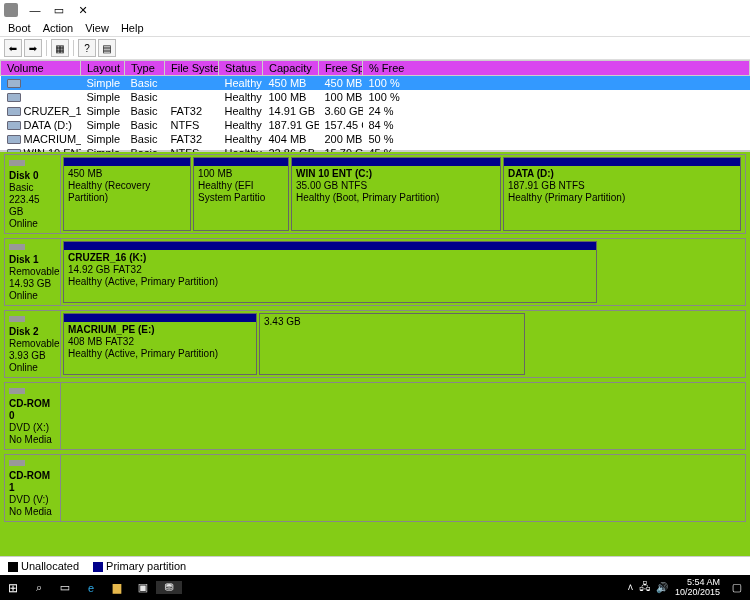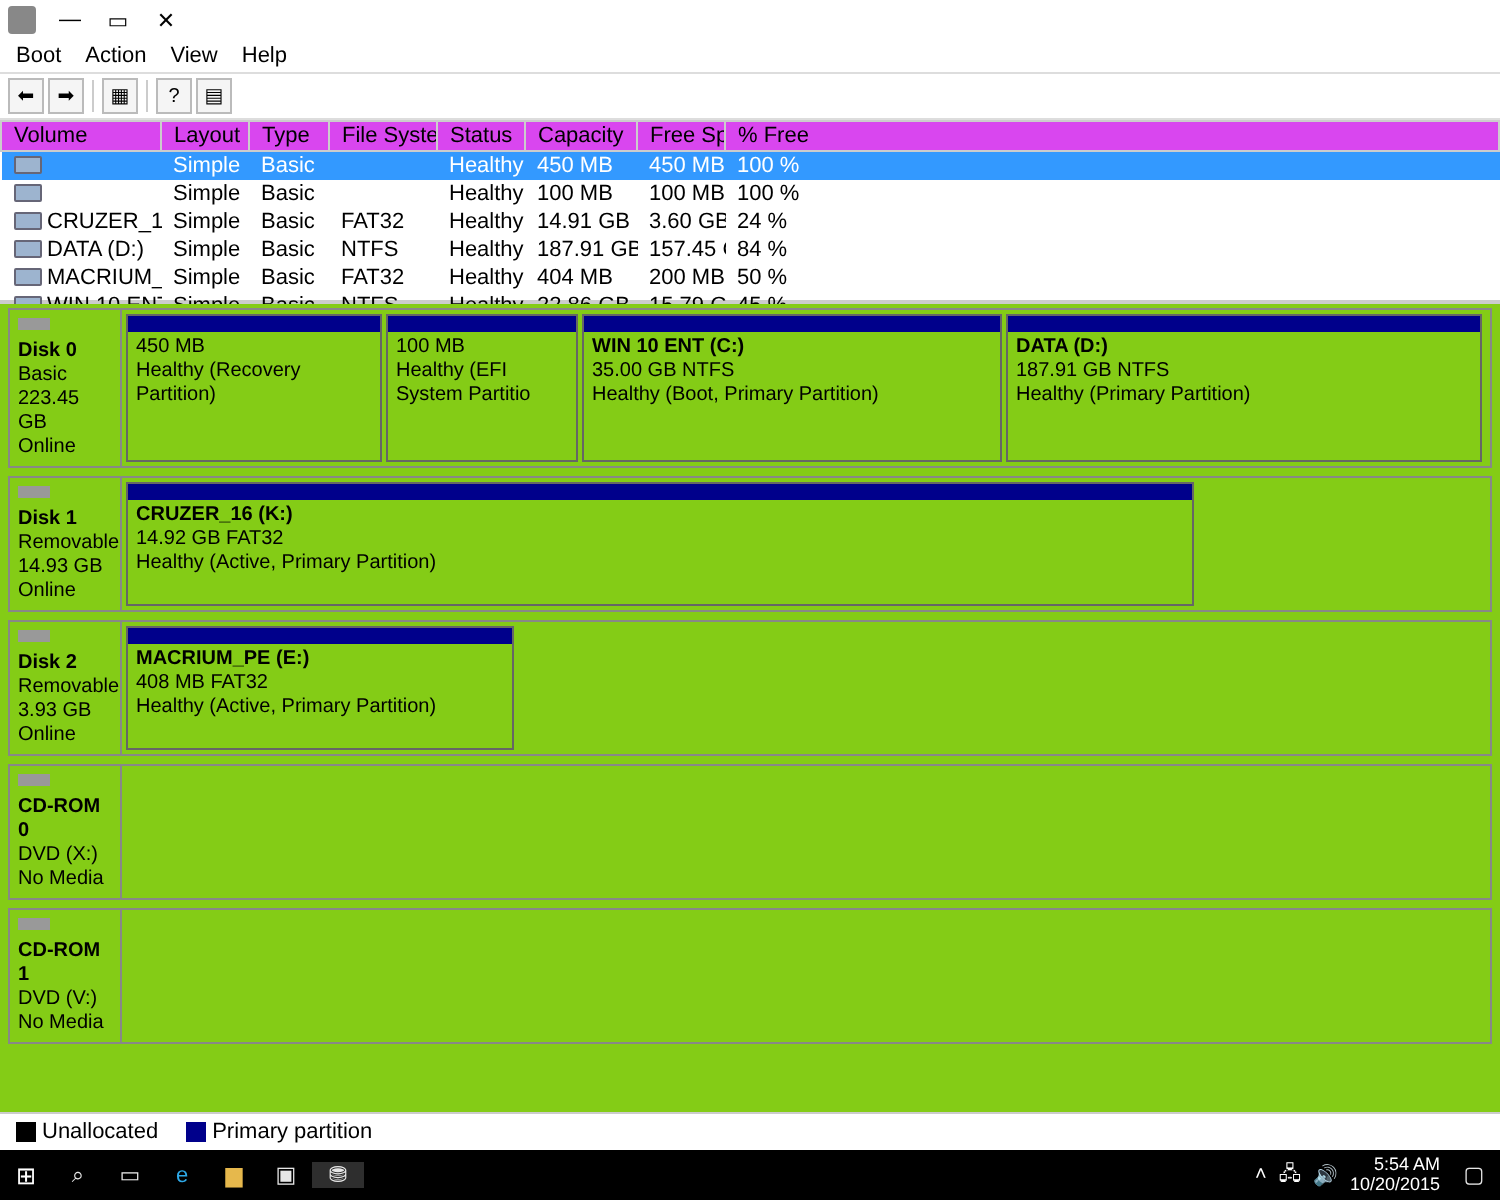--- a/index.html
+++ b/index.html
@@ -169,20 +169,21 @@
     <div class="diskrow">
       <div class="diskinfo"><span class="diskicon"></span><br><b>Disk 1</b><br>Removable<br>14.93 GB<br>Online</div>
       <div class="parts">
         <div class="part" style="width: 534px;"><div class="hdr"></div><b>CRUZER_16  (K:)</b><br>14.92 GB FAT32<br>Healthy (Active, Primary Partition)</div>
       </div>
     </div>
     <div class="diskrow">
       <div class="diskinfo"><span class="diskicon"></span><br><b>Disk 2</b><br>Removable<br>3.93 GB<br>Online</div>
       <div class="parts">
         <div class="part" style="width: 194px;"><div class="hdr"></div><b>MACRIUM_PE  (E:)</b><br>408 MB FAT32<br>Healthy (Active, Primary Partition)</div>
+        <div class="part" style="width: 266px;">3.43 GB<br></div>
       </div>
     </div>
     <div class="diskrow">
       <div class="diskinfo"><span class="diskicon"></span><br><b>CD-ROM 0</b><br>DVD (X:)<br>No Media</div>
       <div class="parts">
         <div style="flex: 1 1 0%;"></div>
       </div>
     </div>
     <div class="diskrow">
       <div class="diskinfo"><span class="diskicon"></span><br><b>CD-ROM 1</b><br>DVD (V:)<br>No Media</div>

